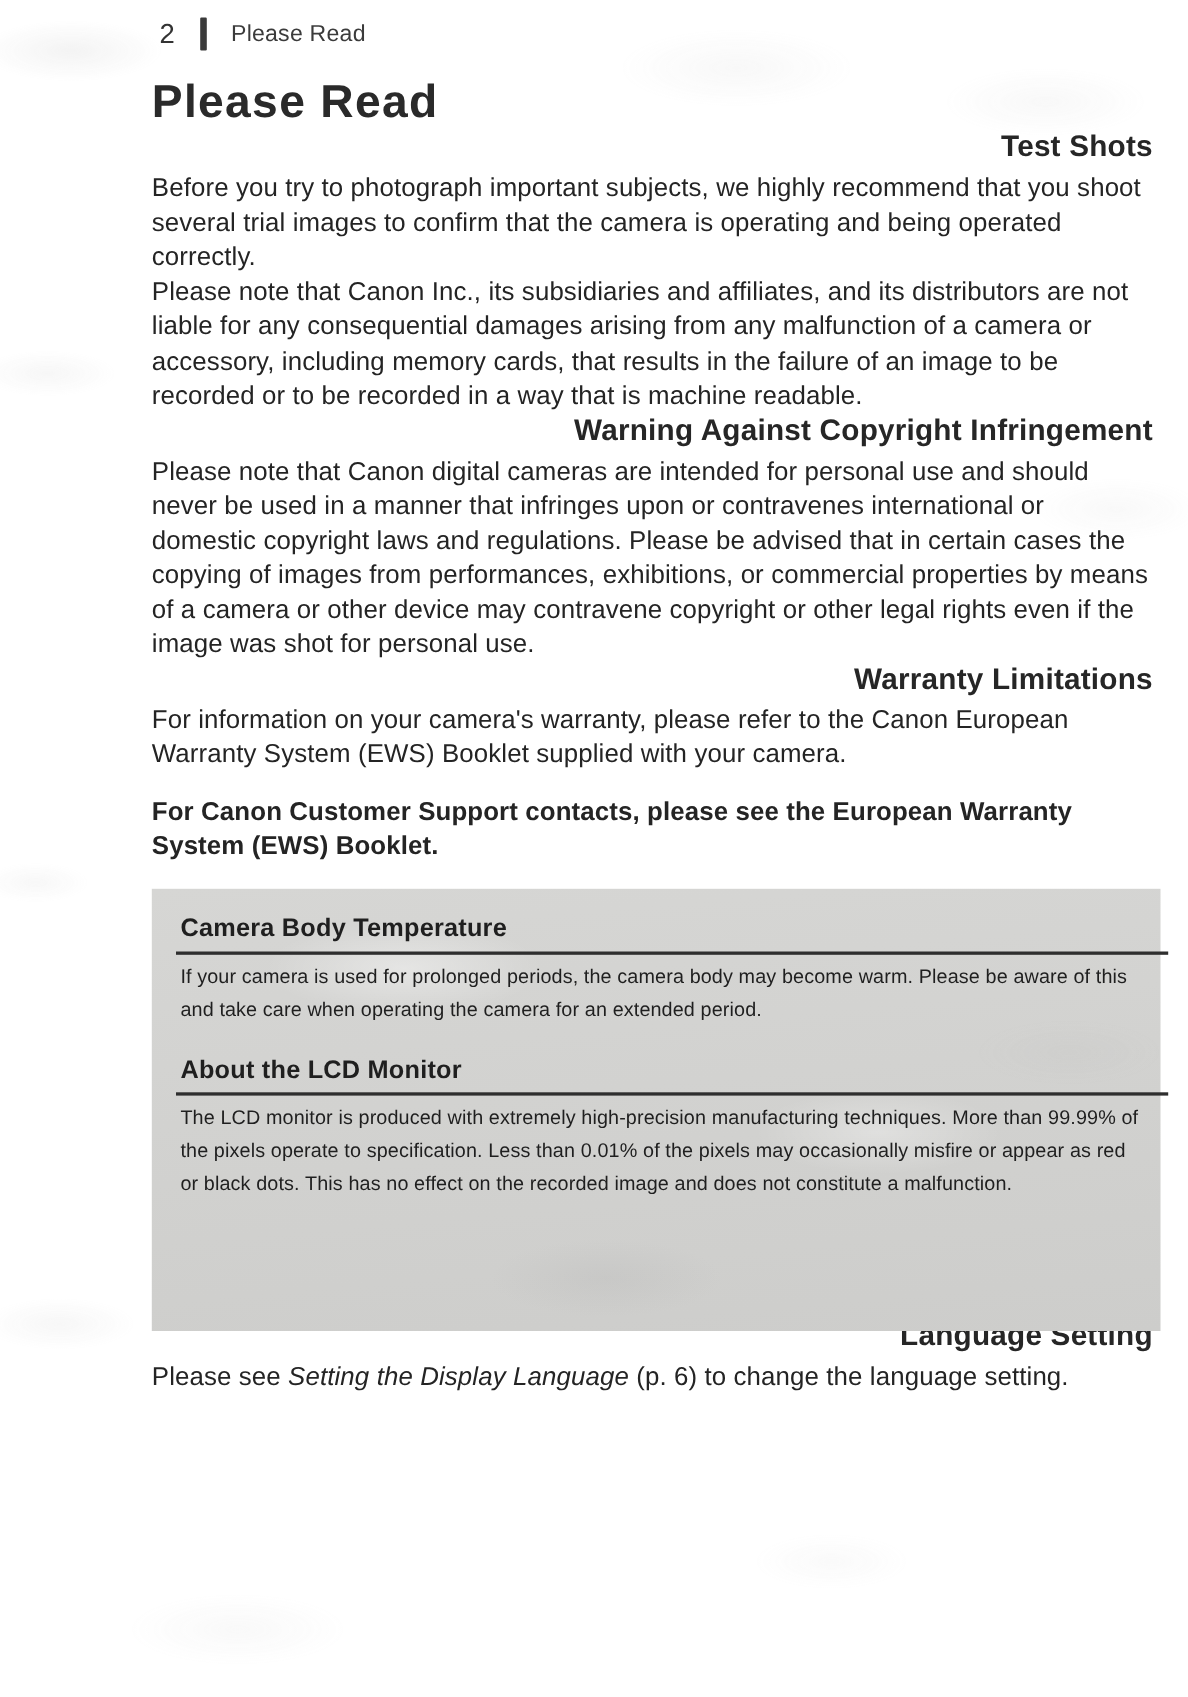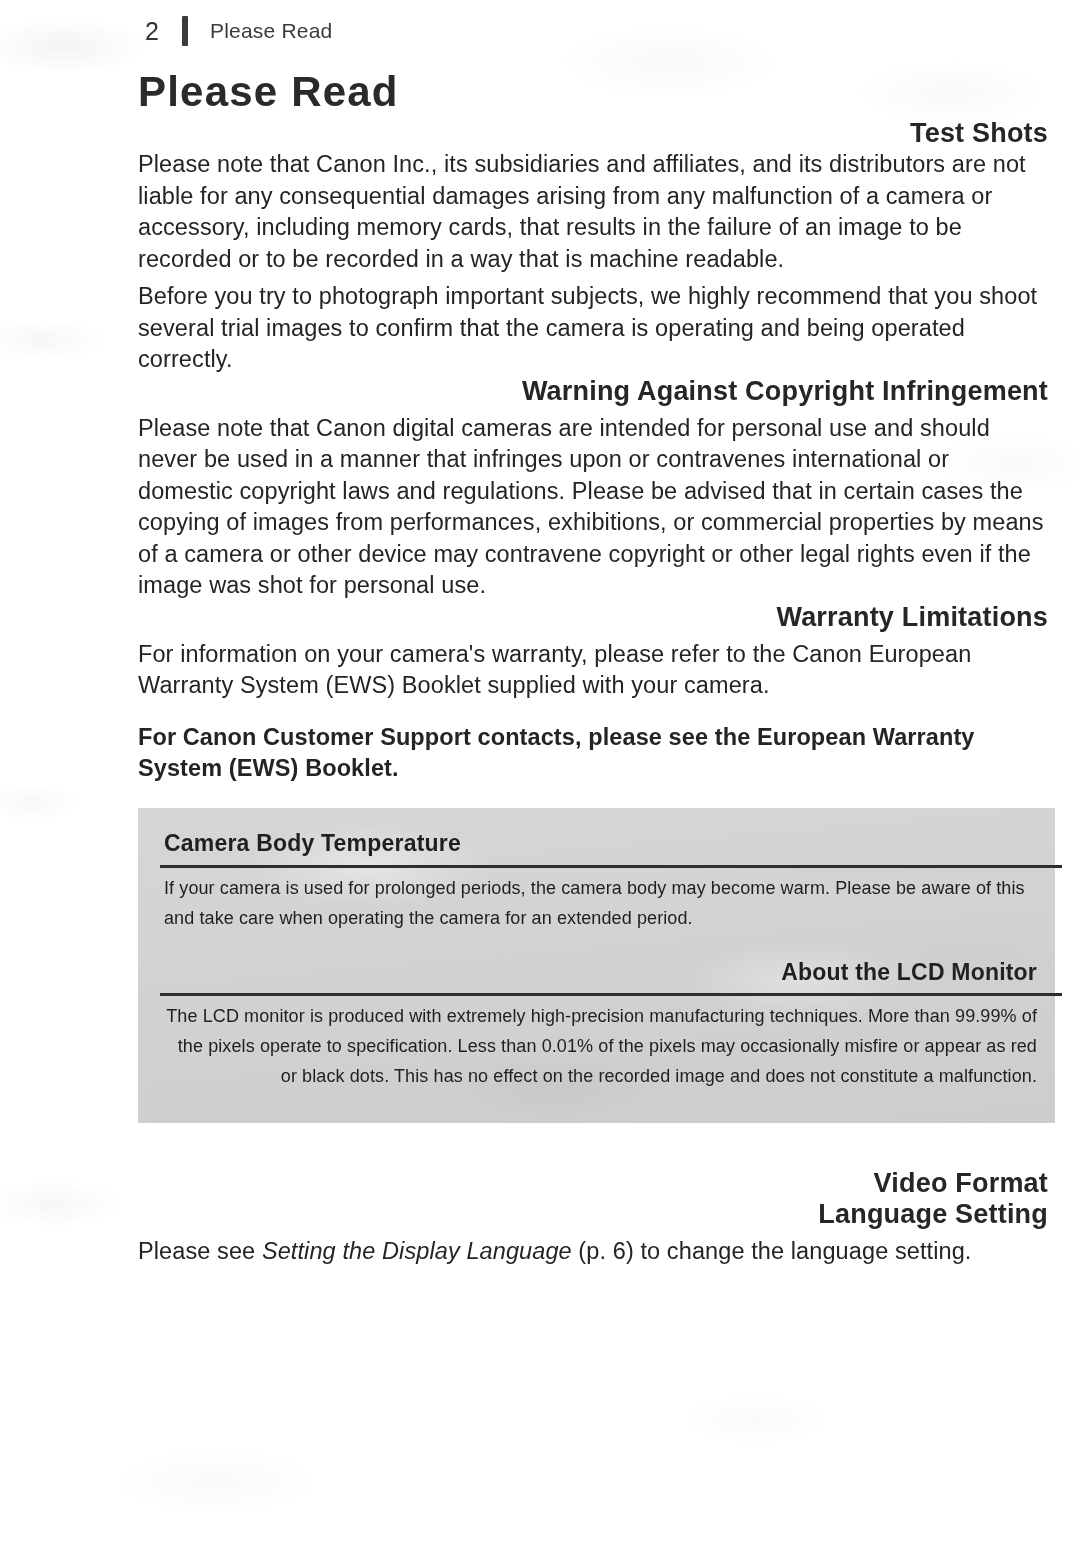--- a/index.html
+++ b/index.html
@@ -113,21 +113,21 @@
   }
   p.body.nogap { margin-top: 0; }
   .ital { font-style: italic; }
 
   
   .callout {
     position: absolute;
     left: 138px;
     top: 808px;
     width: 917px;
-    height: 315px;
+    height: 402px;
     background:
       radial-gradient(ellipse 180px 60px at 25% 18%, rgba(255,255,255,0.40), transparent 70%),
       radial-gradient(ellipse 160px 55px at 72% 55%, rgba(255,255,255,0.32), transparent 70%),
       radial-gradient(ellipse 150px 50px at 45% 88%, rgba(180,180,180,0.25), transparent 70%),
       linear-gradient(175deg, #d6d6d4 0%, #d2d2d0 45%, #cdcdcb 100%);
     z-index: 2;
   }
   .callout-inner {
     position: relative;
     padding: 22px 18px 0 26px;
@@ -145,40 +145,40 @@
     margin: 7px 0 5px 0;
     width: 902px;
     margin-left: -4px;
   }
   .callout p.body {
     font-size: 18px;
     line-height: 30px;
     color: #1f1f1f;
     margin-top: 2px;
   }
-  .callout-block-2 { margin-top: 26px; text-align: right; }
+  .callout-block-2 { margin-top: 26px; }
 </style>
 </head>
 <body>
 
 <div class="page">
 
   <div class="content">
 
     <div class="runhead">
       <div class="runhead-page">2</div>
       <div class="runhead-bar"></div>
       <div class="runhead-title">Please Read</div>
     </div>
 
     <div class="doc-title">Please Read</div>
 
     <div class="sec-head tight">Test Shots</div>
+    <p class="body">Before you try to photograph important subjects, we highly recommend that you shoot several trial images to confirm that the camera is operating and being operated correctly.</p>
     <p class="body nogap">Please note that Canon Inc., its subsidiaries and affiliates, and its distributors are not liable for any consequential damages arising from any malfunction of a camera or accessory, including memory cards, that results in the failure of an image to be recorded or to be recorded in a way that is machine readable.</p>
-    <p class="body">Before you try to photograph important subjects, we highly recommend that you shoot several trial images to confirm that the camera is operating and being operated correctly.</p>
 
     <div class="sec-head spaced">Warning Against Copyright Infringement</div>
     <p class="body">Please note that Canon digital cameras are intended for personal use and should never be used in a manner that infringes upon or contravenes international or domestic copyright laws and regulations. Please be advised that in certain cases the copying of images from performances, exhibitions, or commercial properties by means of a camera or other device may contravene copyright or other legal rights even if the image was shot for personal use.</p>
 
     <div class="sec-head spaced">Warranty Limitations</div>
     <p class="body">For information on your camera's warranty, please refer to the Canon European Warranty System (EWS) Booklet supplied with your camera.</p>
     <p class="body bold">For Canon Customer Support contacts, please see the European Warranty System (EWS) Booklet.</p>
 
   </div>
 

